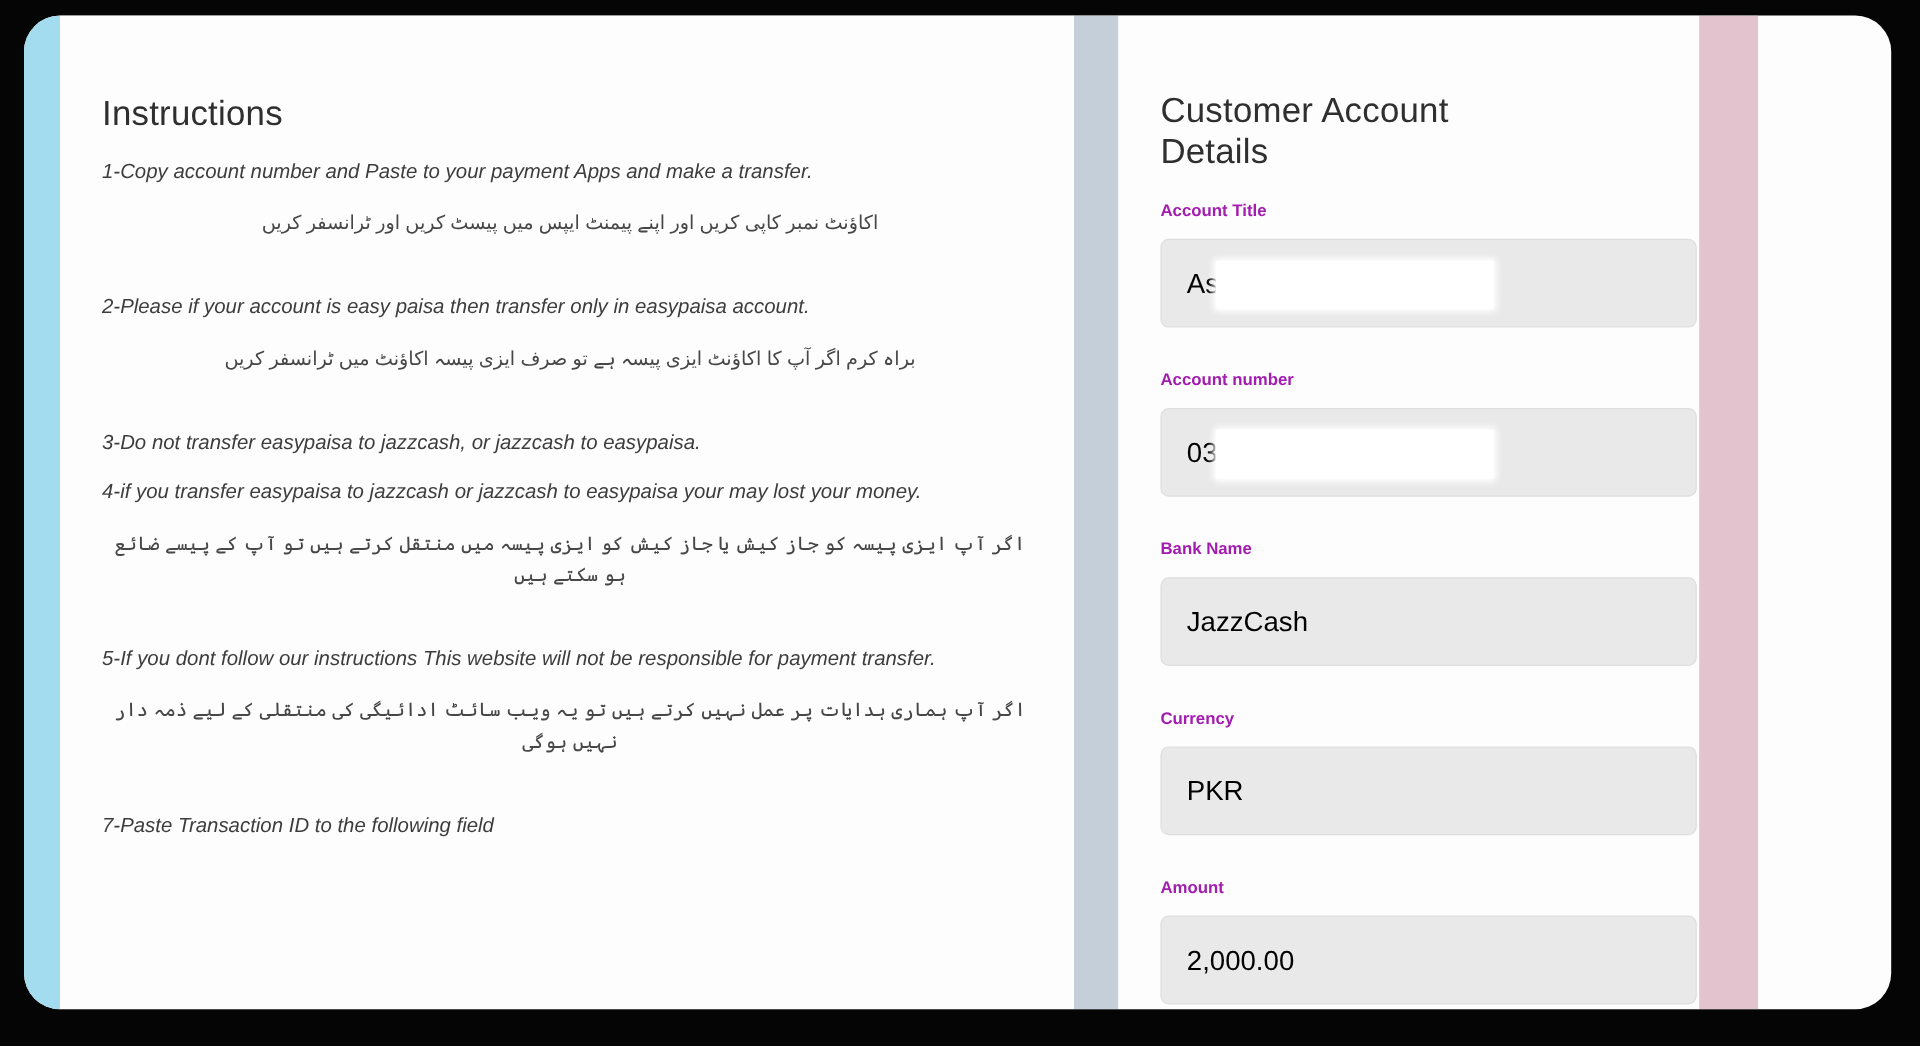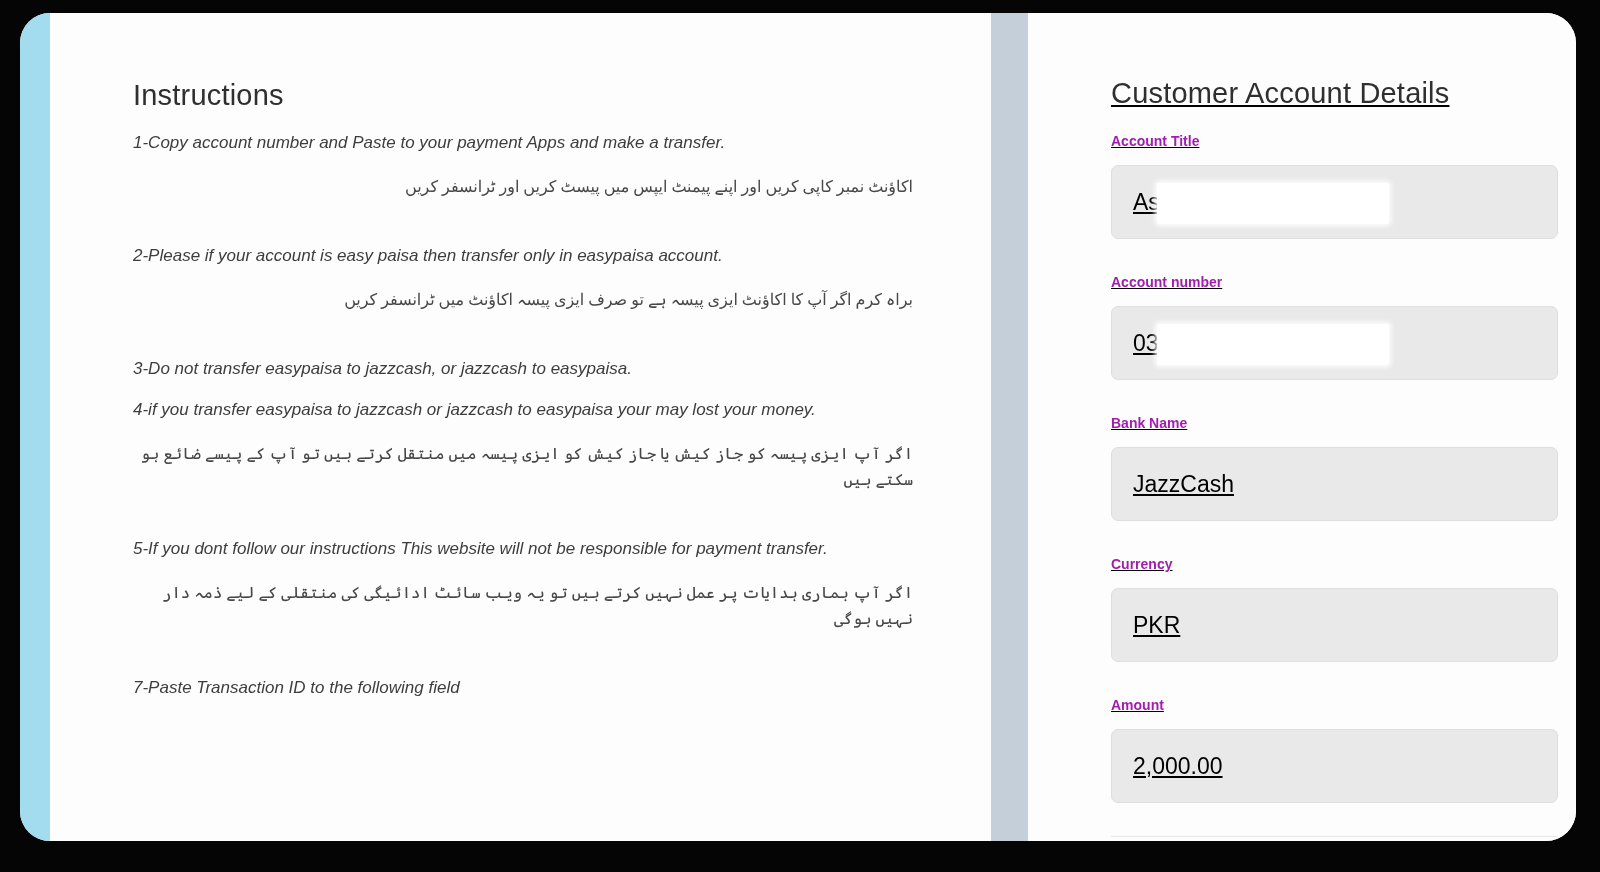--- a/index.html
+++ b/index.html
@@ -1,51 +1,51 @@
 <!DOCTYPE html>
 <html><head>
 <meta charset="utf-8">
 <style>
-  * { margin: 0; padding: 0; box-sizing: border-box; gap: 48px; }
+  * { margin: 0; padding: 0; box-sizing: border-box; }
   html, body { width: 1600px; height: 872px; background: #050505; overflow: hidden; }
   body { font-family: "Liberation Sans", sans-serif; position: relative; }
 
   .card {
     position: absolute; left: 20px; top: 13px;
     width: 1556px; height: 828px;
     border-radius: 30px; overflow: hidden;
     display: flex; flex-direction: row;
     background: #fdfdfd;
   }
   .strip-cyan   { width: 30px; background: #a3dcee; flex: 0 0 auto; }
   .strip-middle { width: 37px; background: #c5cfd9; flex: 0 0 auto; }
   .strip-pink   { width: 49px; background: #e2c3ce; flex: 0 0 auto; }
 
   .panel-left {
     width: 845px; flex: 0 0 auto; background: #fdfdfd;
     padding: 65px 30px 0 35px; overflow: hidden;
   }
   .panel-right {
-    width: 588px; flex: 0 0 auto; background: #fdfdfd;
-    padding: 63px 113px 0 35px; overflow: hidden; text-decoration: underline;
+    width: 484px; flex: 0 0 auto; background: #fdfdfd;
+    padding: 63px 113px 0 35px; overflow: hidden;
   }
 
   .panel-title {
     font-size: 29px; font-weight: 400; color: #2f2f2f;
     letter-spacing: 0.2px; line-height: 34px; margin-bottom: 21px;
   }
 
   .inst-en {
     font-size: 17px; color: #3d3d3d; line-height: 20px;
     margin-bottom: 21px;
     font-style: italic;
   }
   .inst-ur {
-    font-family: Liberation Serif, serif;
-    direction: rtl; text-align: right;
+    font-family: Liberation Sans, sans-serif;
+    direction: rtl; text-align: center;
     font-size: 16px; color: #474747; line-height: 26px;
     margin-bottom: 46px;
   }
 
   .field-group { margin-bottom: 33px; }
   .field-label {
     font-size: 14px; font-weight: 700; color: #a21caf;
     line-height: 20px; margin-bottom: 14px;
   }
   .field-box {

